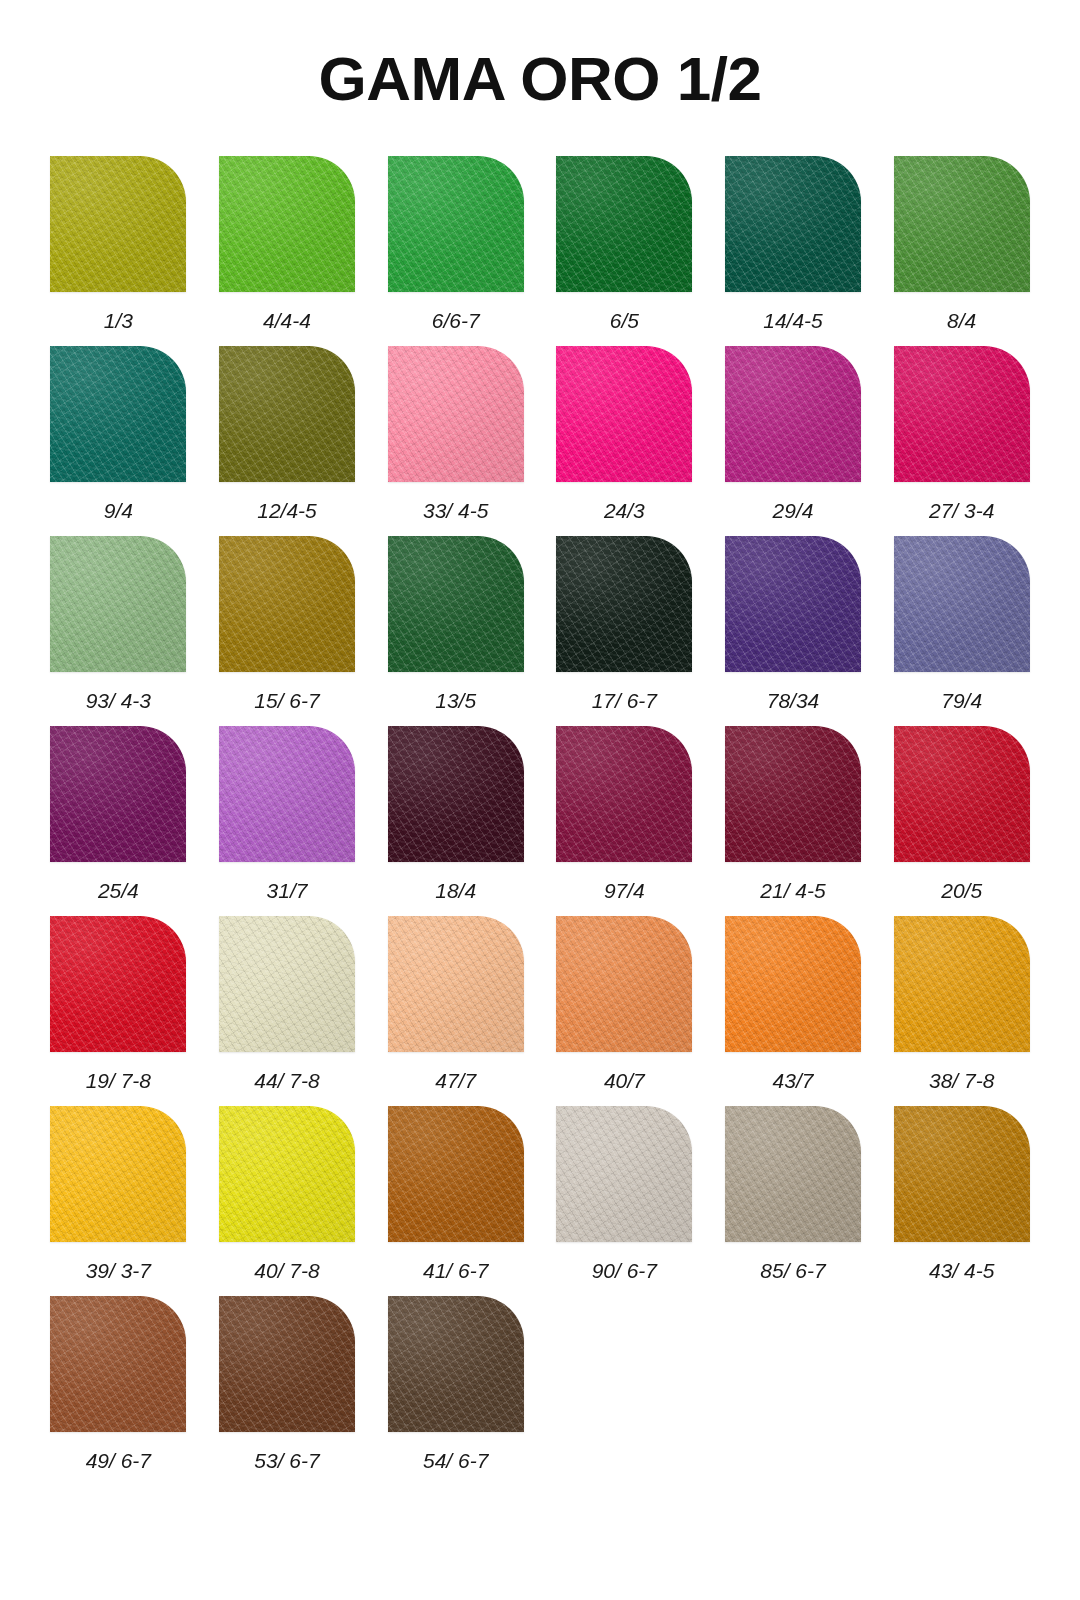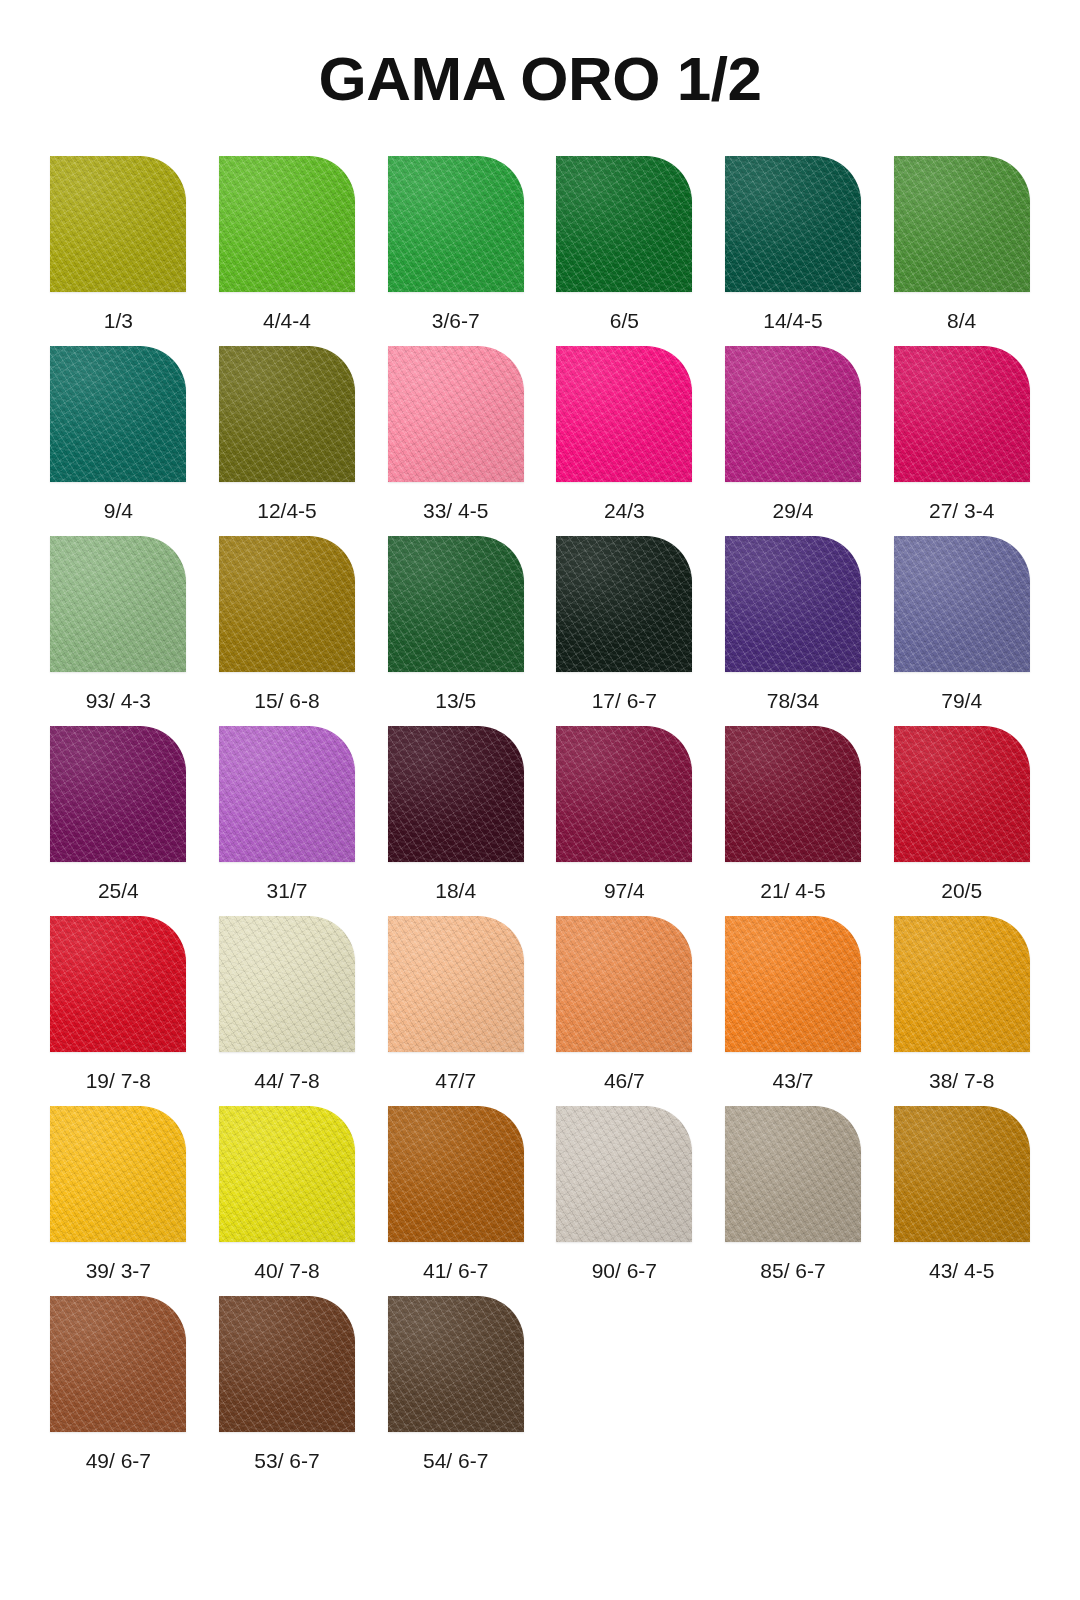--- a/index.html
+++ b/index.html
@@ -34,20 +34,21 @@
     font-family: "Liberation Sans", "DejaVu Sans", sans-serif;
   }
   #swatch-grid {
     margin-top: 46px;
     padding: 0 34px;
     display: grid;
     grid-template-columns: repeat(6, 1fr);
     grid-auto-rows: 190px;
     column-gap: 0px;
     row-gap: 0px;
+    font-style: italic;
   }
   .swatch-cell {
     display: flex;
     flex-direction: column;
     align-items: center;
   }
   .swatch-chip {
     position: relative;
     width: 136px;
     height: 136px;
@@ -131,21 +132,21 @@
           <div class="felt-shade"></div>
         </div>
         <div class="swatch-label">4/4-4</div>
       </div>
       <div class="swatch-cell">
         <div class="swatch-chip">
           <div class="felt-base" style="background: rgb(39, 160, 58);"></div>
           <div class="felt-tex"></div>
           <div class="felt-shade"></div>
         </div>
-        <div class="swatch-label">3/6-7</div>
+        <div class="swatch-label">6/6-7</div>
       </div>
       <div class="swatch-cell">
         <div class="swatch-chip">
           <div class="felt-base" style="background: rgb(11, 107, 36);"></div>
           <div class="felt-tex"></div>
           <div class="felt-shade"></div>
         </div>
         <div class="swatch-label">6/5</div>
       </div>
       <div class="swatch-cell">
@@ -219,21 +220,21 @@
           <div class="felt-shade"></div>
         </div>
         <div class="swatch-label">93/ 4-3</div>
       </div>
       <div class="swatch-cell">
         <div class="swatch-chip">
           <div class="felt-base" style="background: rgb(152, 119, 12);"></div>
           <div class="felt-tex"></div>
           <div class="felt-shade"></div>
         </div>
-        <div class="swatch-label">15/ 6-8</div>
+        <div class="swatch-label">15/ 6-7</div>
       </div>
       <div class="swatch-cell">
         <div class="swatch-chip">
           <div class="felt-base" style="background: rgb(30, 92, 44);"></div>
           <div class="felt-tex"></div>
           <div class="felt-shade"></div>
         </div>
         <div class="swatch-label">13/5</div>
       </div>
       <div class="swatch-cell">
@@ -331,21 +332,21 @@
           <div class="felt-shade"></div>
         </div>
         <div class="swatch-label">47/7</div>
       </div>
       <div class="swatch-cell">
         <div class="swatch-chip">
           <div class="felt-base" style="background: rgb(234, 138, 76);"></div>
           <div class="felt-tex"></div>
           <div class="felt-shade"></div>
         </div>
-        <div class="swatch-label">46/7</div>
+        <div class="swatch-label">40/7</div>
       </div>
       <div class="swatch-cell">
         <div class="swatch-chip">
           <div class="felt-base" style="background: rgb(244, 129, 32);"></div>
           <div class="felt-tex"></div>
           <div class="felt-shade"></div>
         </div>
         <div class="swatch-label">43/7</div>
       </div>
       <div class="swatch-cell">

